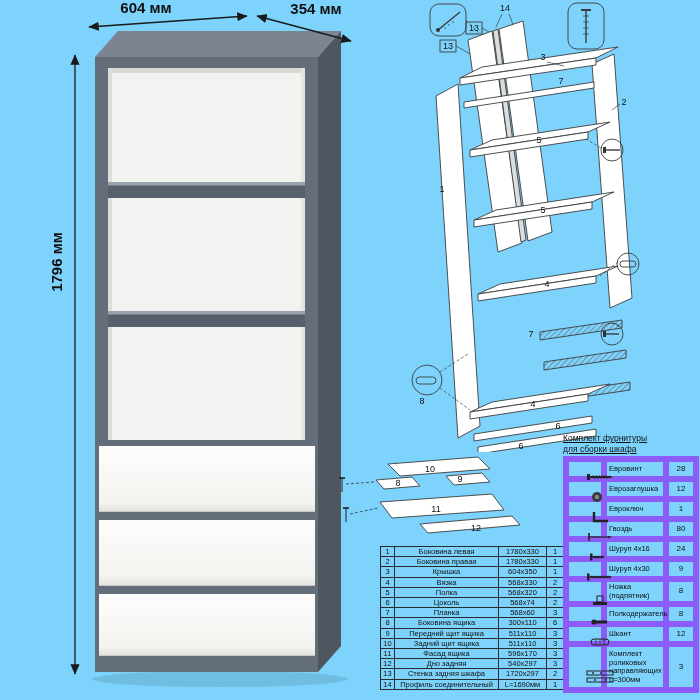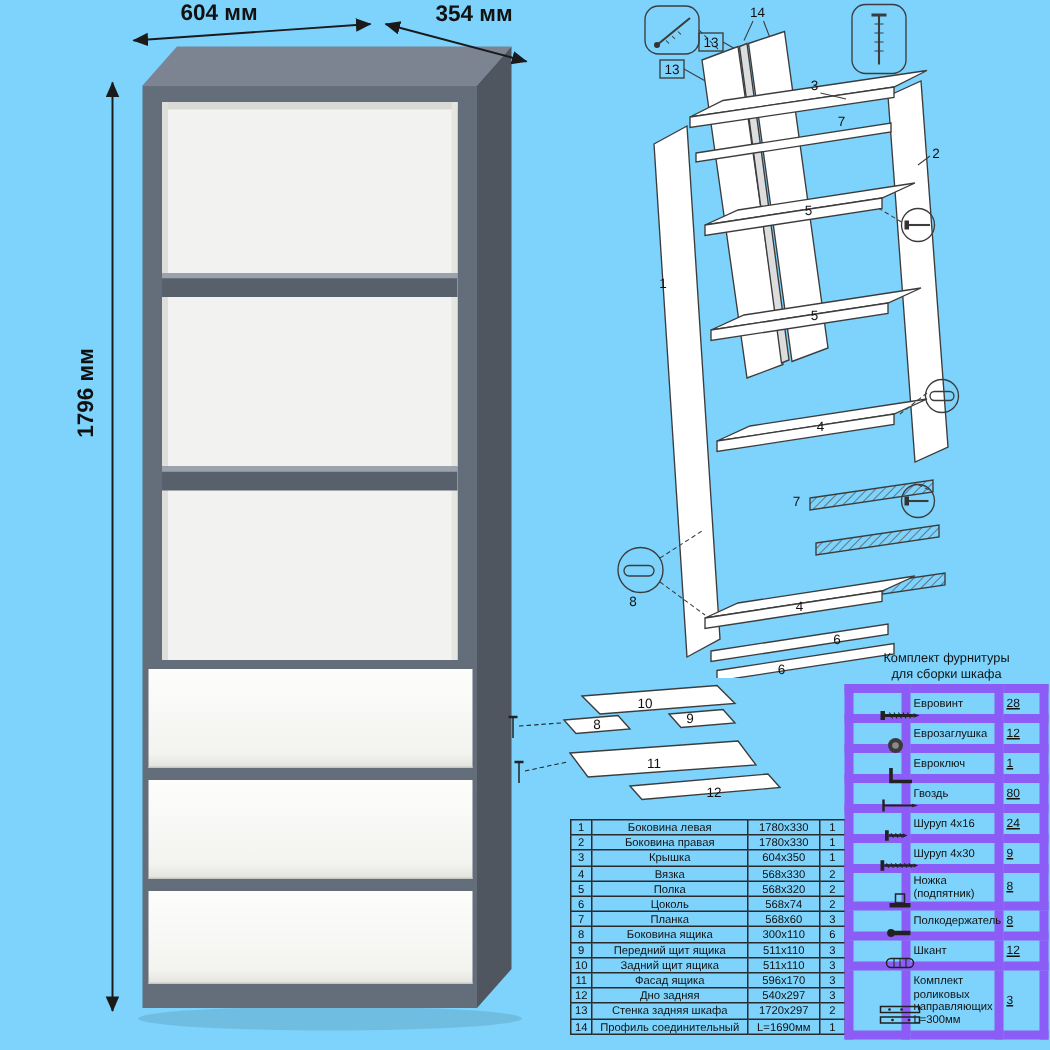--- a/index.html
+++ b/index.html
@@ -10,25 +10,25 @@
 
   
   .parts{position:absolute;left:380px;top:546px;width:183px;border-collapse:collapse;table-layout:fixed;}
   .parts td{border:1px solid #2a2a2a;font-size:7.5px;line-height:9.2px;padding:0 2px;
             white-space:nowrap;overflow:hidden;color:#111;text-align:center;}
   .parts td.num{text-align:center;padding:0 1px;}
   .parts td.qty{text-align:center;padding:0 1px;}
 
   
   .hw{position:absolute;left:563px;top:433px;width:136px;color:#111;}
-  .hw-title{text-align:center;font-size:8.5px;line-height:10.5px;}
+  .hw-title{text-align:left;font-size:8.5px;line-height:10.5px;text-decoration:underline;}
   .hw table{border-collapse:collapse;width:100%;margin-top:2px;table-layout:fixed;}
   .hw td{border:6px solid #8b5cf6;font-size:7.5px;line-height:8.5px;padding:1px 2px;color:#111;vertical-align:middle;margin-top:32px;}
   .hw td.icon{width:32px;text-align:center;padding:0;}
-  .hw td.qty{width:20px;font-size:8px;text-decoration:underline;}
+  .hw td.qty{width:20px;text-align:center;font-size:8px;}
   .hw tr{height:20px;}
   .hw tr.tall{height:46px;}
 </style>
 </head>
 <body>
 
 <div class="page">
 
   <svg style="left:0;top:0" width="372" height="700" viewBox="0 0 372 700">
     <defs>

